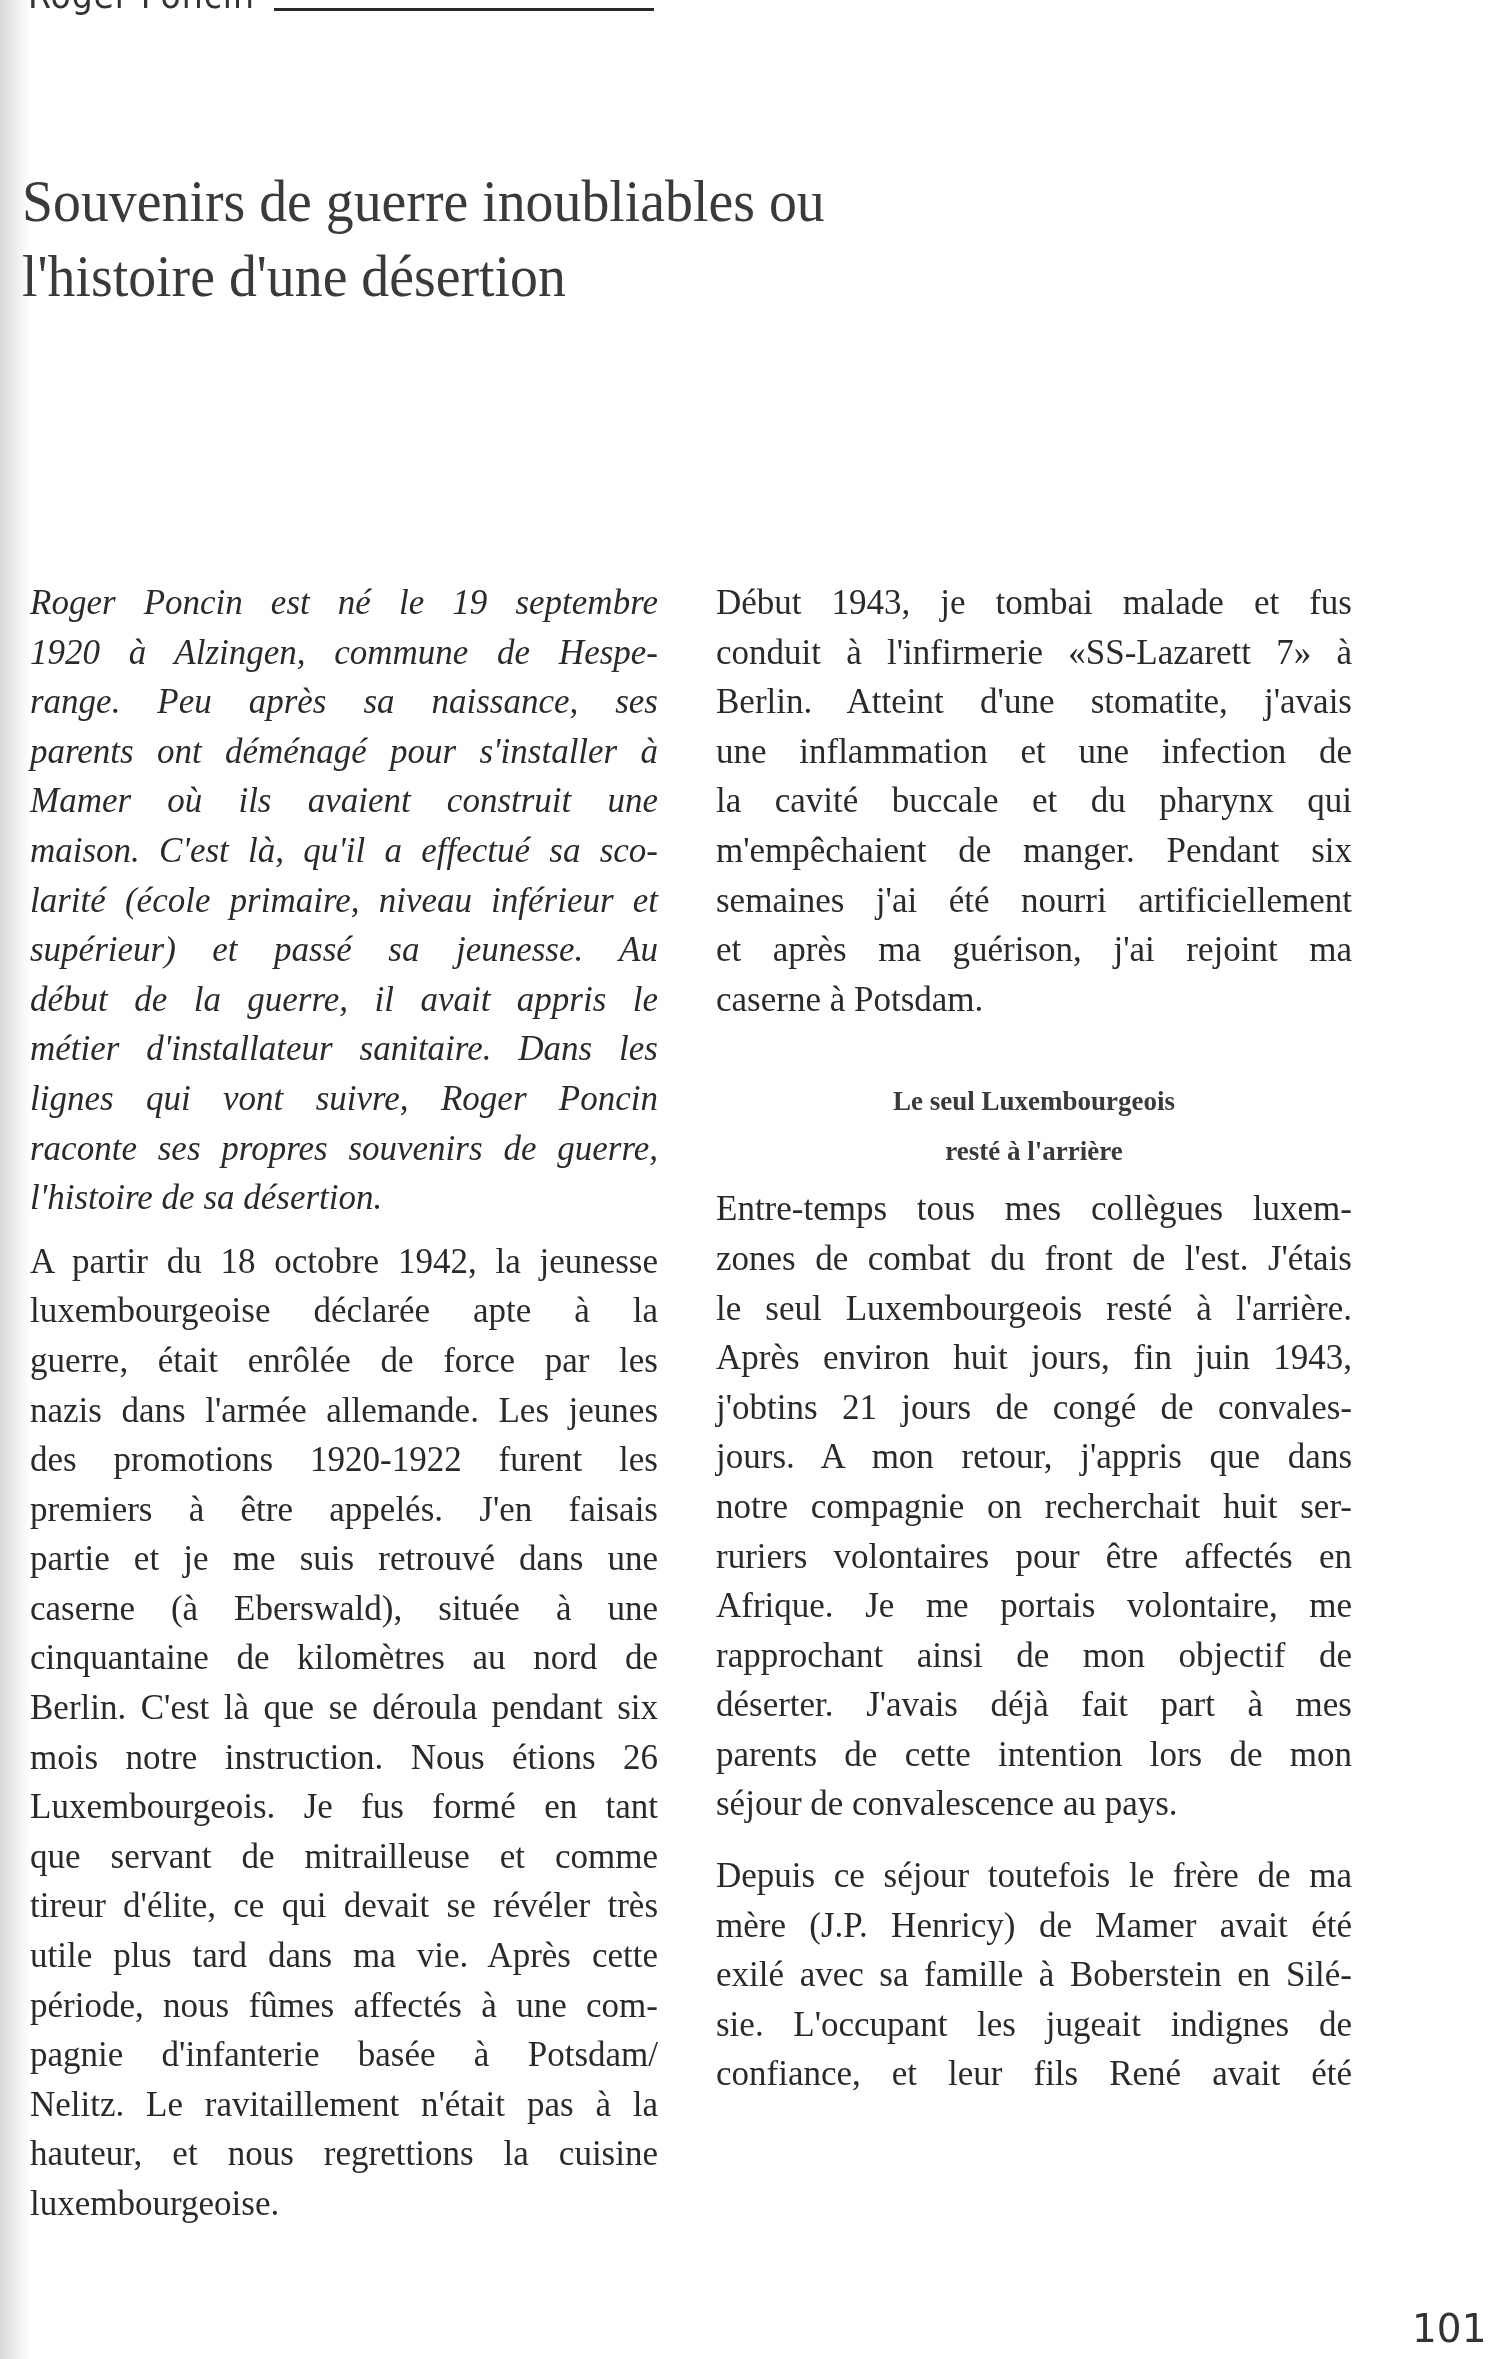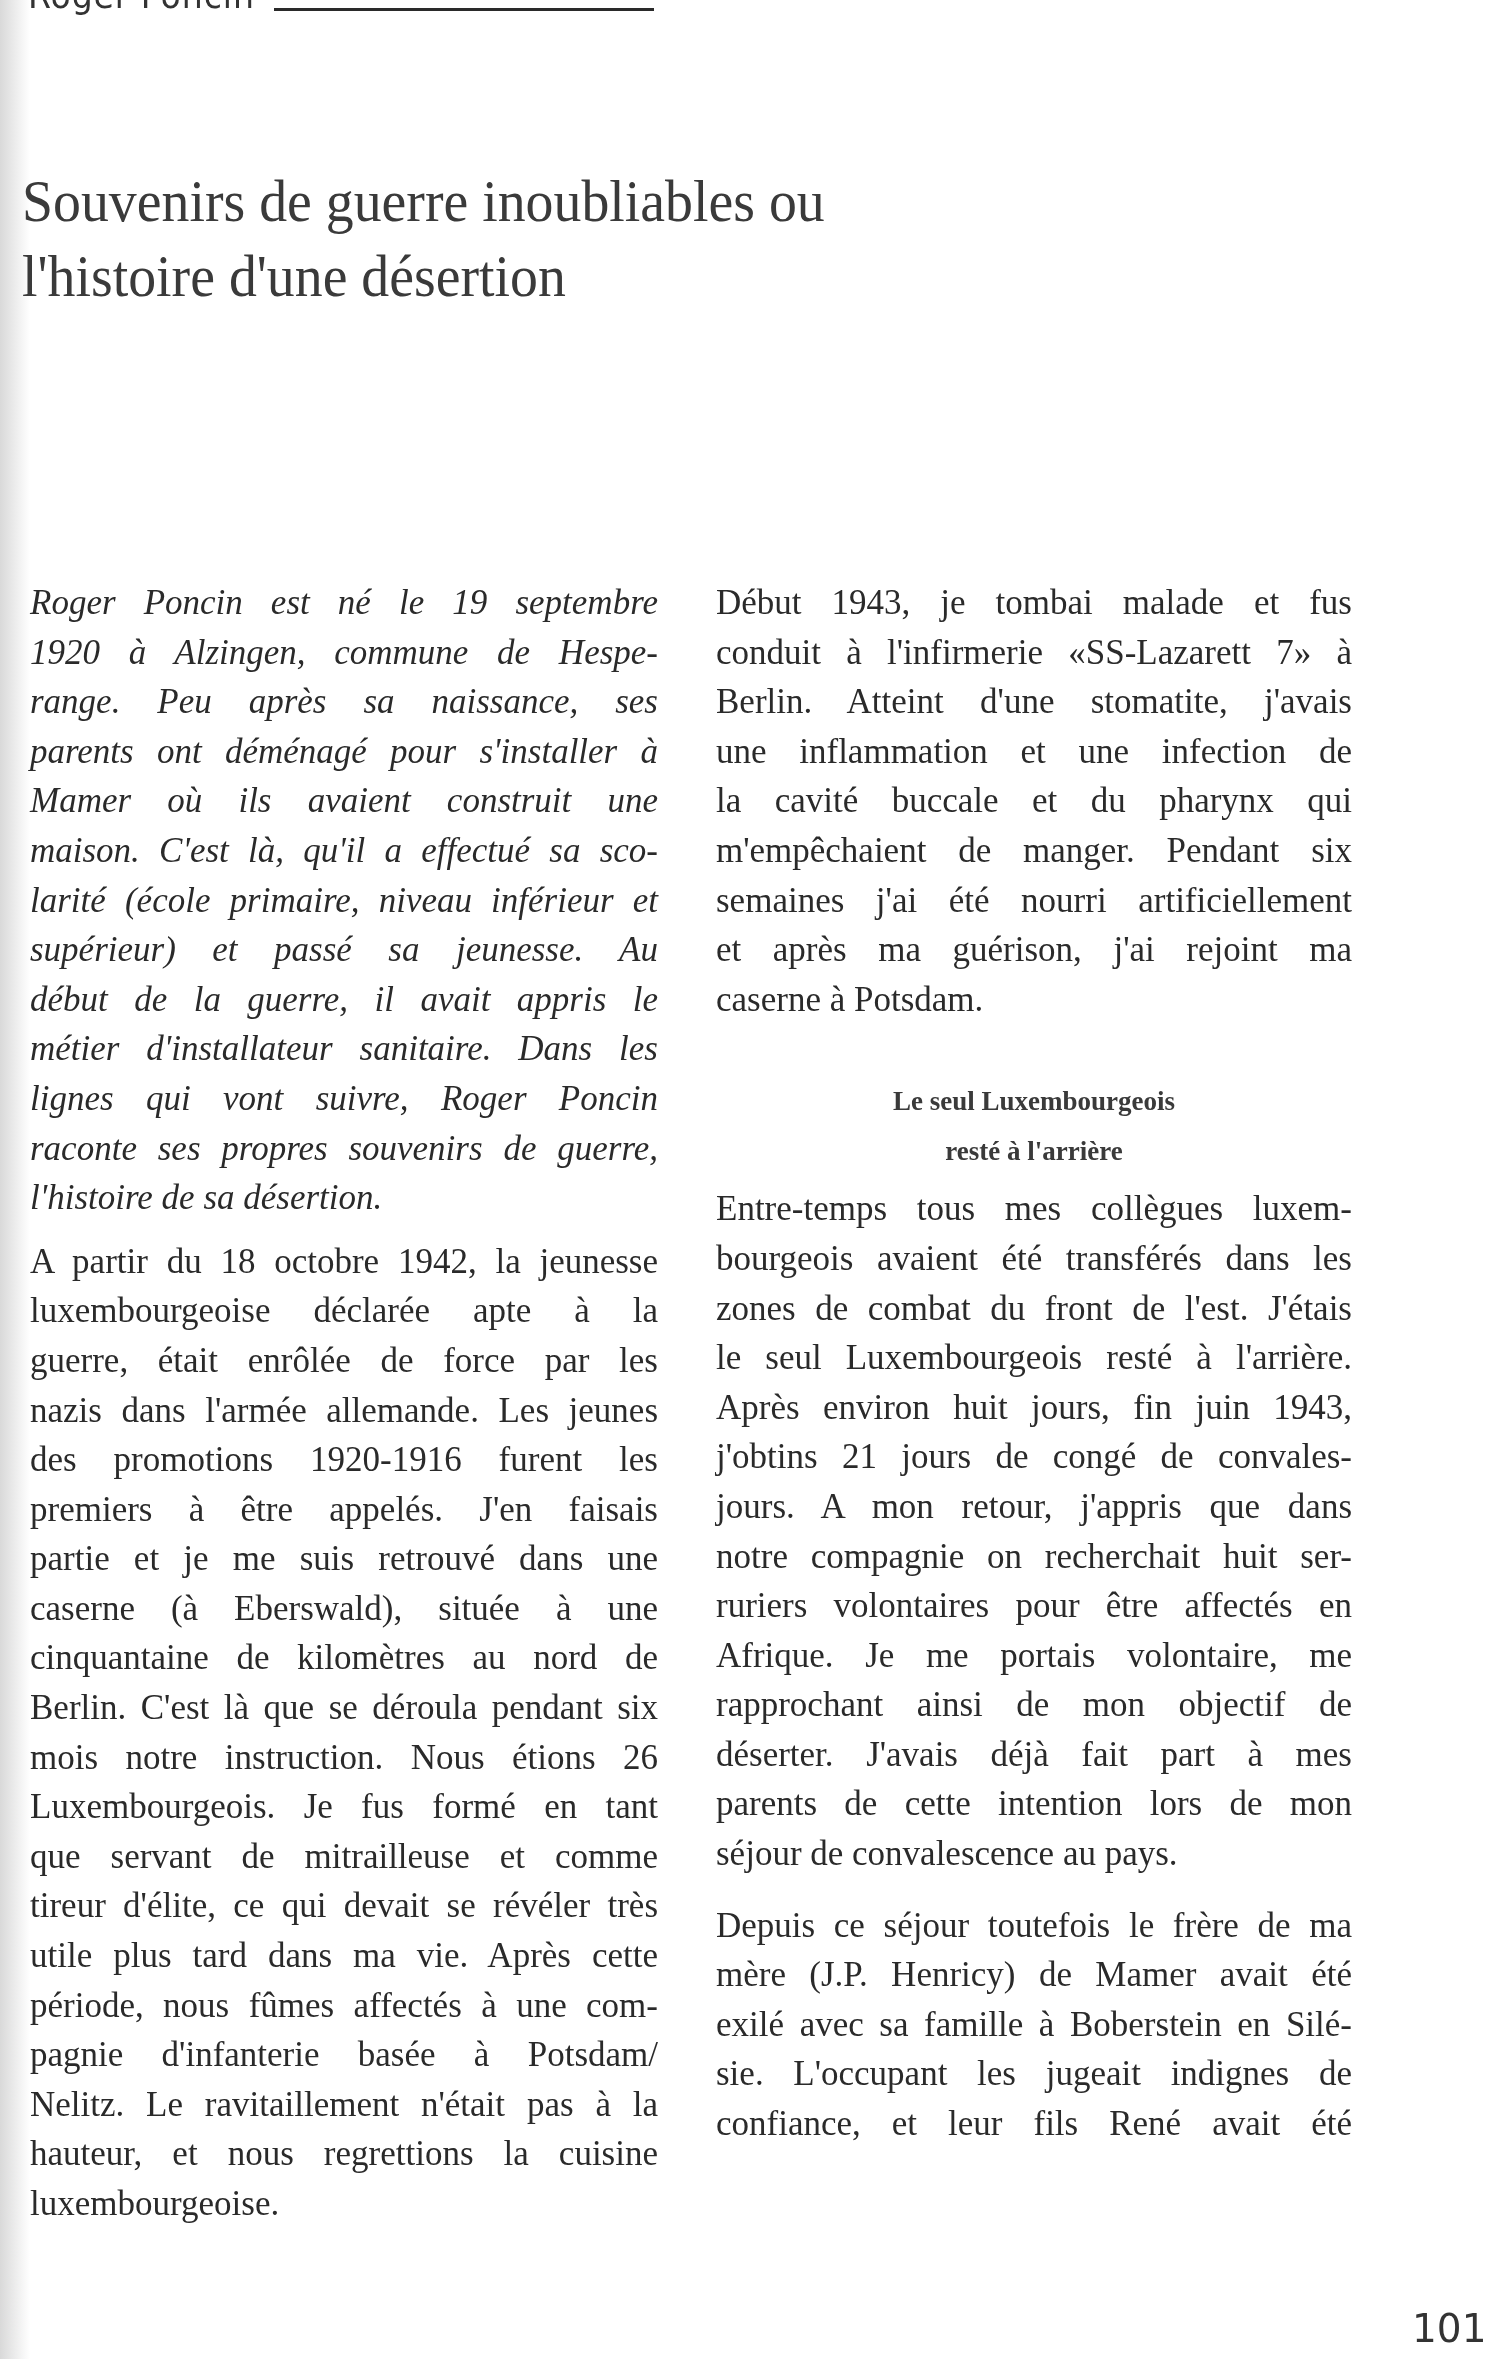--- a/index.html
+++ b/index.html
@@ -81,21 +81,21 @@
       <div class="line">lignes qui vont suivre, Roger Poncin</div>
       <div class="line">raconte ses propres souvenirs de guerre,</div>
       <div class="line last">l'histoire de sa désertion.</div>
     </div>
   <div class="para-gap"></div>
   <div id="lp1">
       <div class="line">A partir du 18 octobre 1942, la jeunesse</div>
       <div class="line">luxembourgeoise déclarée apte à la</div>
       <div class="line">guerre, était enrôlée de force par les</div>
       <div class="line">nazis dans l'armée allemande. Les jeunes</div>
-      <div class="line">des promotions 1920-1916 furent les</div>
+      <div class="line">des promotions 1920-1922 furent les</div>
       <div class="line">premiers à être appelés. J'en faisais</div>
       <div class="line">partie et je me suis retrouvé dans une</div>
       <div class="line">caserne (à Eberswald), située à une</div>
       <div class="line">cinquantaine de kilomètres au nord de</div>
       <div class="line">Berlin. C'est là que se déroula pendant six</div>
       <div class="line">mois notre instruction. Nous étions 26</div>
       <div class="line">Luxembourgeois. Je fus formé en tant</div>
       <div class="line">que servant de mitrailleuse et comme</div>
       <div class="line">tireur d'élite, ce qui devait se révéler très</div>
       <div class="line">utile plus tard dans ma vie. Après cette</div>
@@ -120,21 +120,20 @@
       <div class="line last">caserne à Potsdam.</div>
     </div>
   <div class="subhead-gap-top"></div>
   <div class="subhead">
     <div>Le seul Luxembourgeois</div>
     <div>resté à l'arrière</div>
   </div>
   <div class="subhead-gap-bottom"></div>
   <div id="rp2">
       <div class="line">Entre-temps tous mes collègues luxem-</div>
-      <div class="line">bourgeois avaient été transférés dans les</div>
       <div class="line">zones de combat du front de l'est. J'étais</div>
       <div class="line">le seul Luxembourgeois resté à l'arrière.</div>
       <div class="line">Après environ huit jours, fin juin 1943,</div>
       <div class="line">j'obtins 21 jours de congé de convales-</div>
       <div class="line">jours. A mon retour, j'appris que dans</div>
       <div class="line">notre compagnie on recherchait huit ser-</div>
       <div class="line">ruriers volontaires pour être affectés en</div>
       <div class="line">Afrique. Je me portais volontaire, me</div>
       <div class="line">rapprochant ainsi de mon objectif de</div>
       <div class="line">déserter. J'avais déjà fait part à mes</div>

